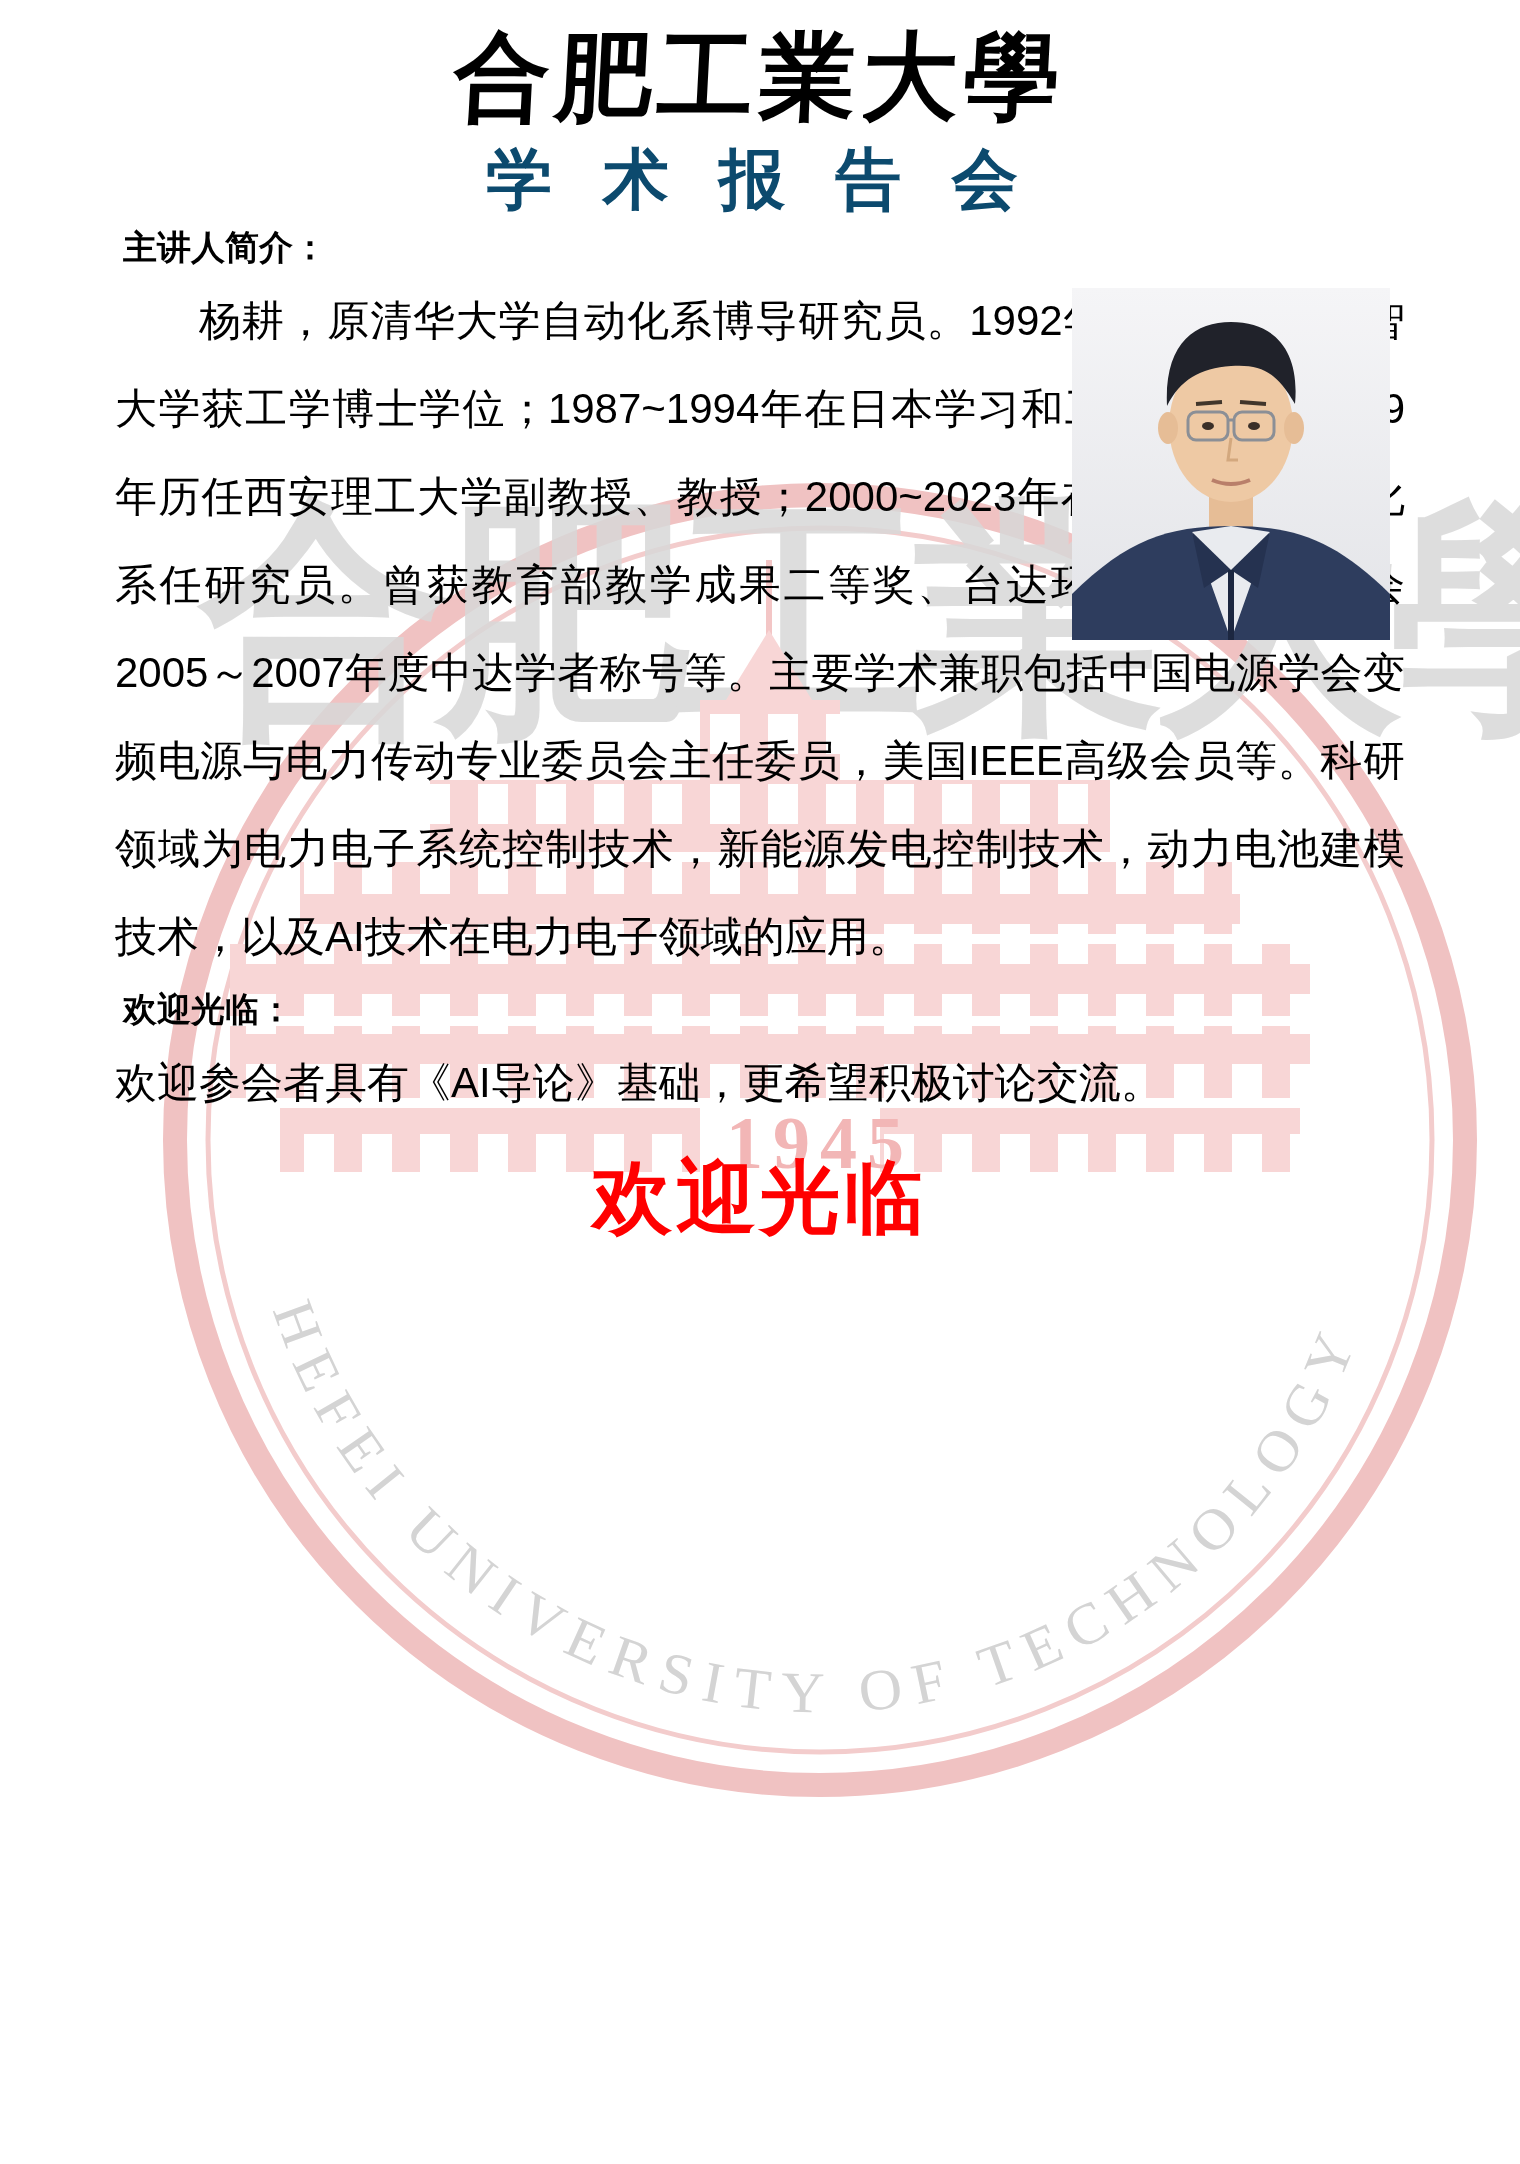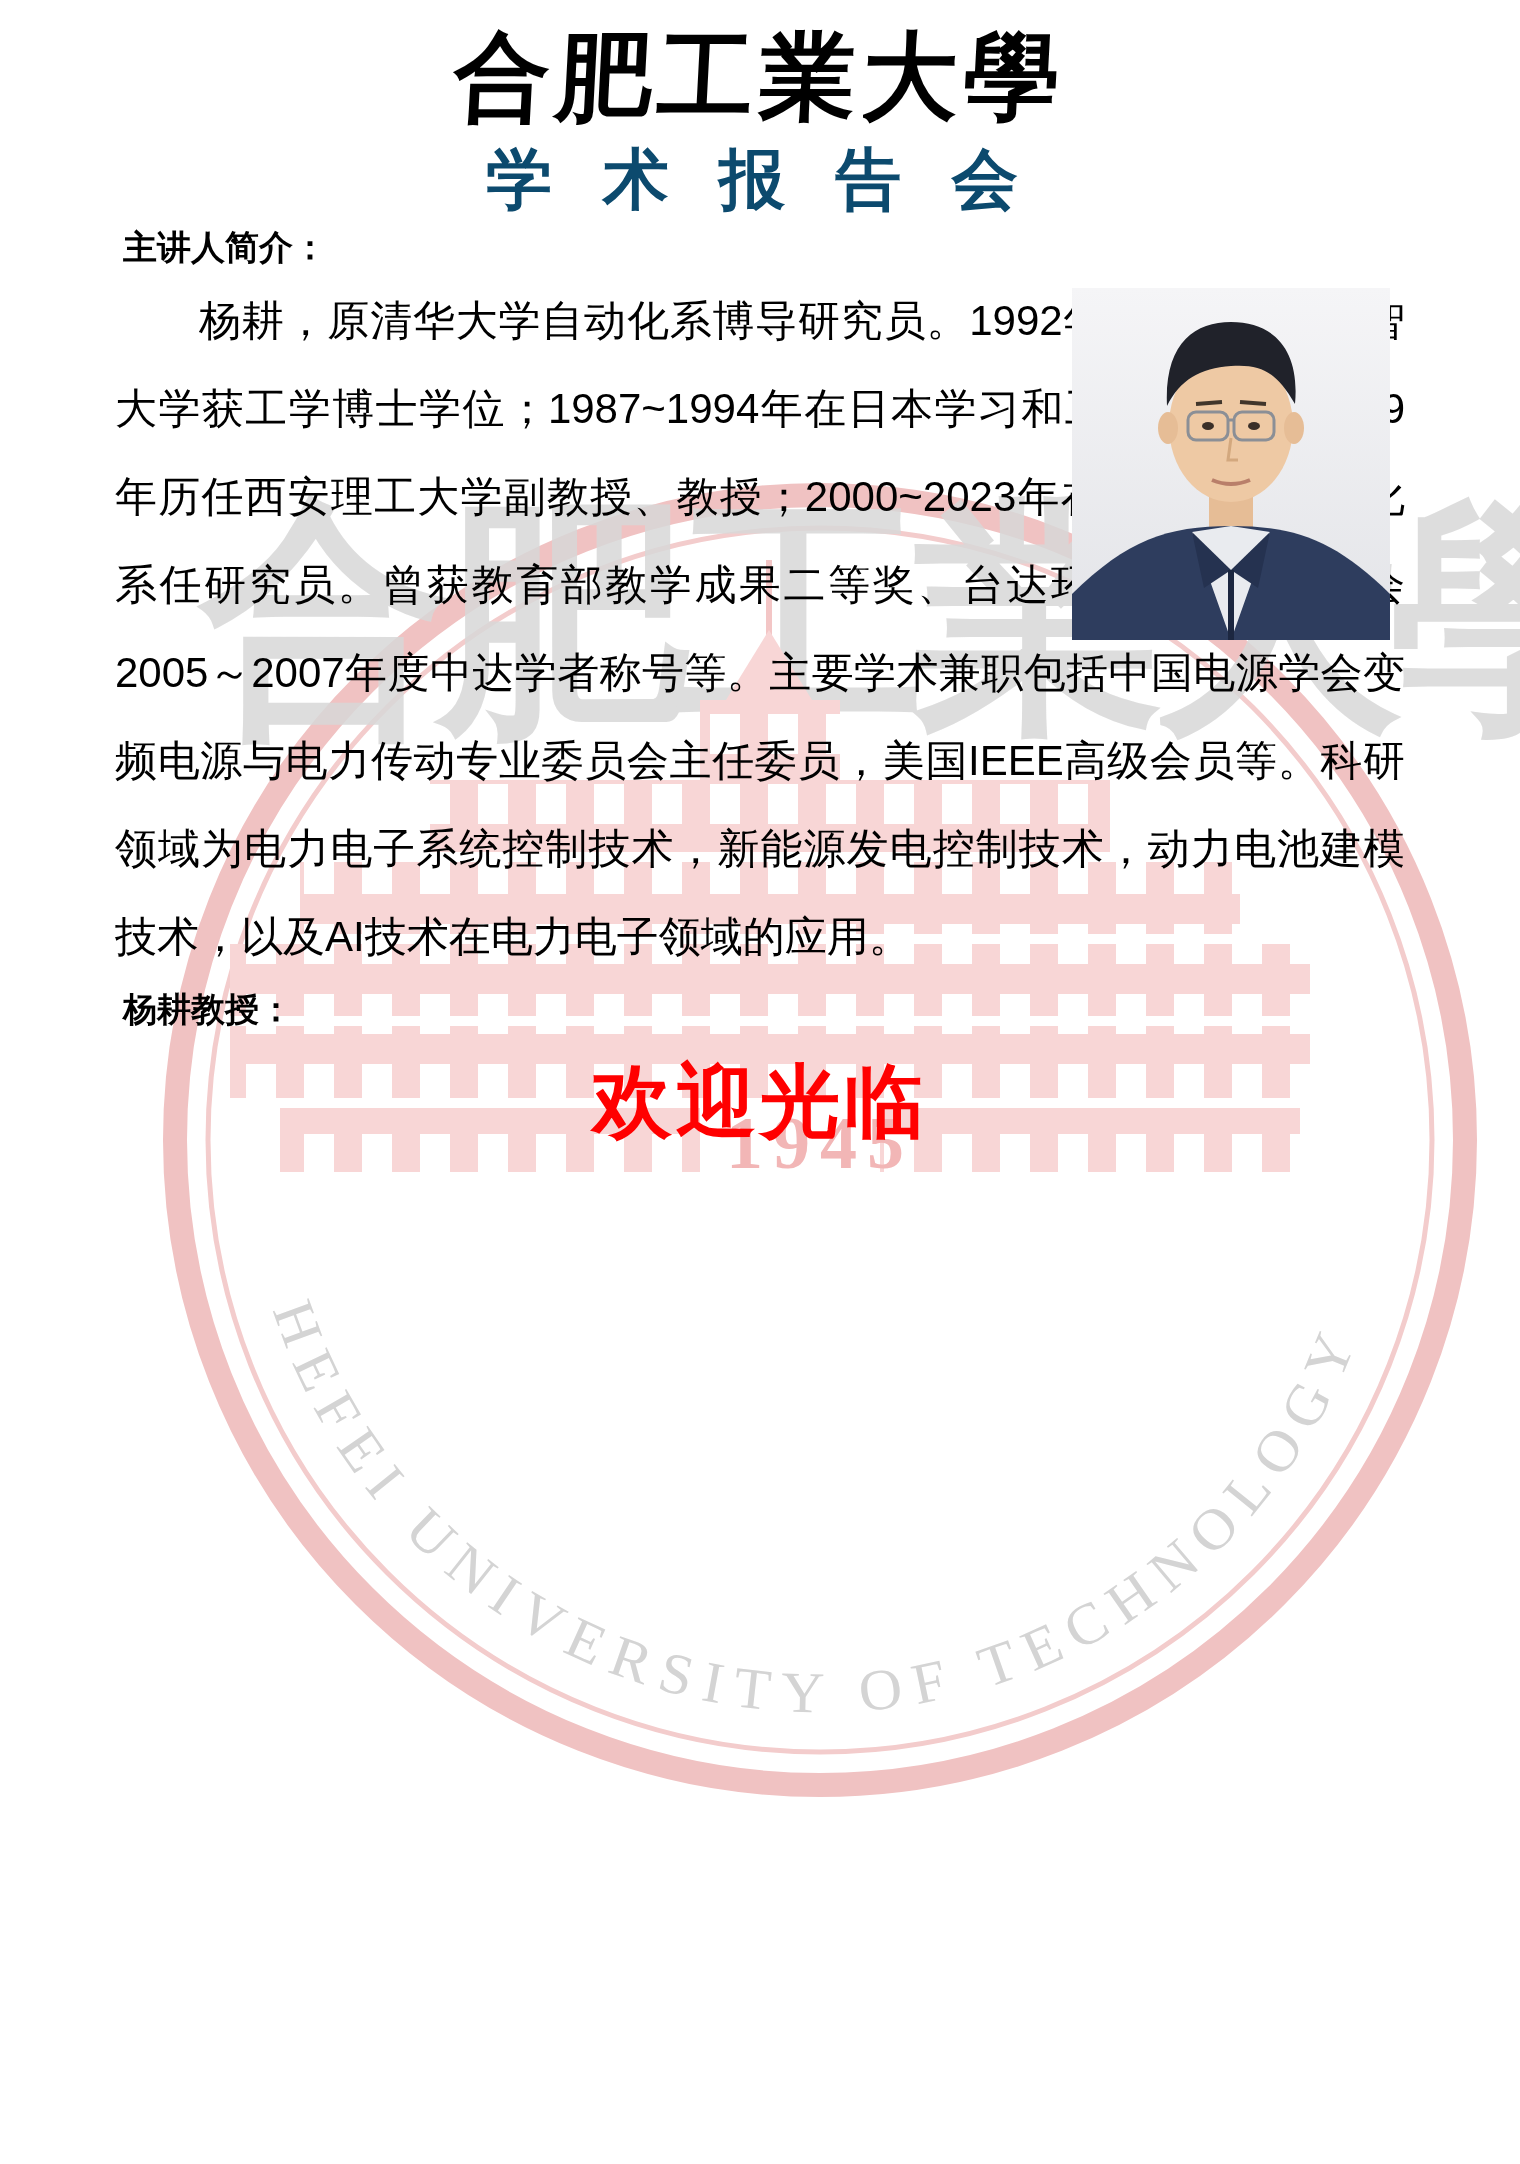--- a/index.html
+++ b/index.html
@@ -118,16 +118,17 @@
 </div>
 
 <div class="content">
   <div class="calligraphy">合肥工業大學</div>
   <div class="main-title">学 术 报 告 会</div>
 
 
   <div class="sec-heading">主讲人简介：</div>
   <p class="para indent">杨耕，原清华大学自动化系博导研究员。1992年毕业于日本上智大学获工学博士学位；1987~1994年在日本学习和工作；1995~1999年历任西安理工大学副教授、教授；2000~2023年在清华大学自动化系任研究员。曾获教育部教学成果二等奖、台达环境与教育基金会2005～2007年度中达学者称号等。主要学术兼职包括中国电源学会变频电源与电力传动专业委员会主任委员，美国IEEE高级会员等。科研领域为电力电子系统控制技术，新能源发电控制技术，动力电池建模技术，以及AI技术在电力电子领域的应用。</p>
 
-  <div class="sec-heading">杨耕教授：</div>
+  <div class="sec-heading">欢迎光临：</div>
+  <p class="para">欢迎参会者具有《AI导论》基础，更希望积极讨论交流。</p>
 
   <div class="welcome">欢迎光临</div>
 </div>
 
 </body></html>

